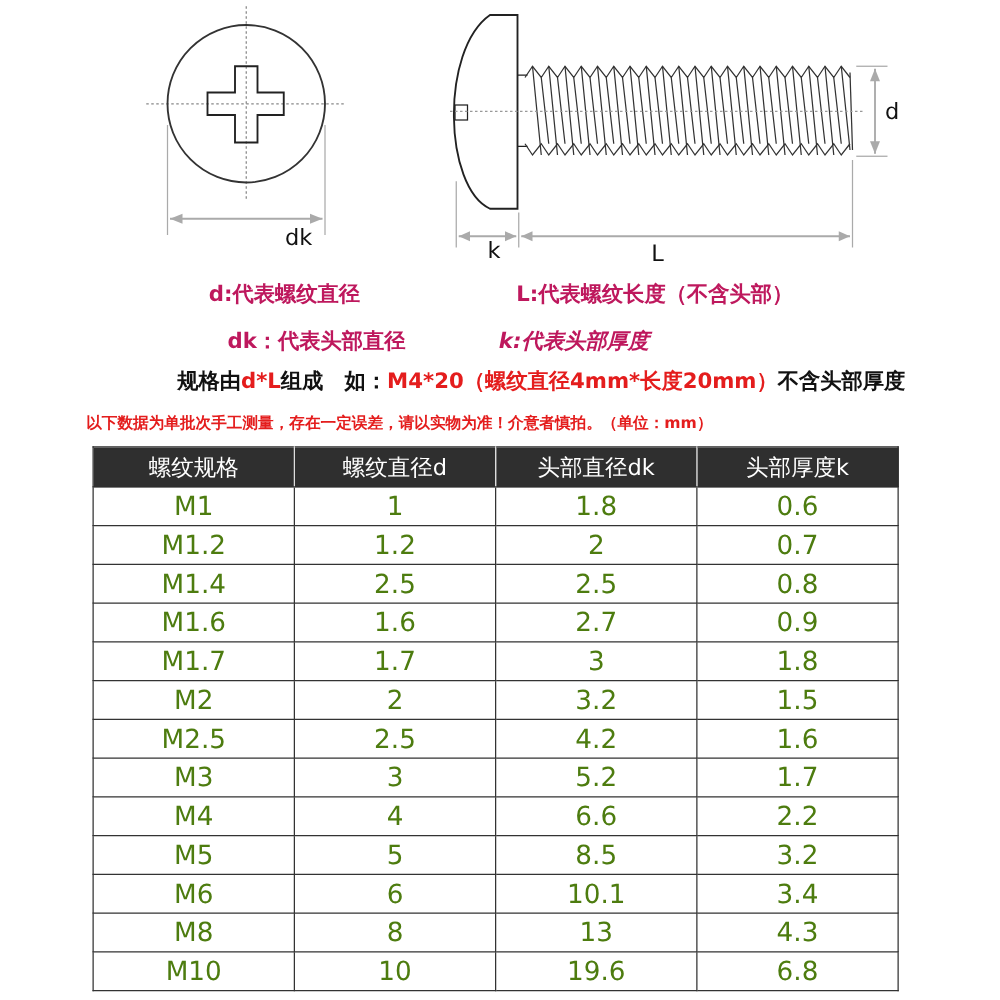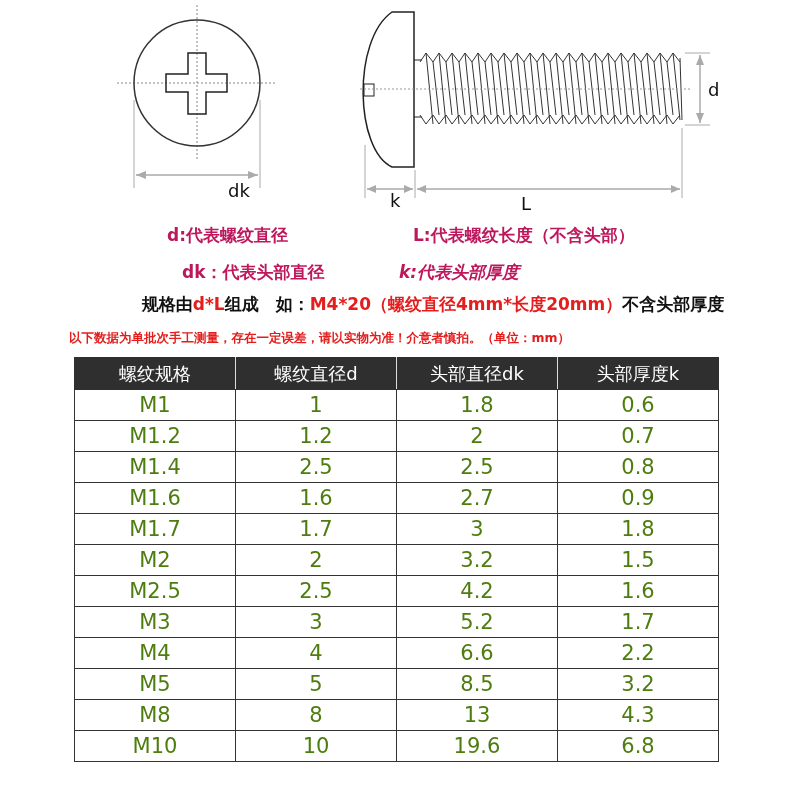--- a/index.html
+++ b/index.html
@@ -143,20 +143,26 @@
         <td>6.6</td>
         <td>2.2</td>
       </tr>
     <tr>
         <td>M5</td>
         <td>5</td>
         <td>8.5</td>
         <td>3.2</td>
       </tr>
     <tr>
+        <td>M6</td>
+        <td>6</td>
+        <td>10.1</td>
+        <td>3.4</td>
+      </tr>
+    <tr>
         <td>M8</td>
         <td>8</td>
         <td>13</td>
         <td>4.3</td>
       </tr>
     <tr>
         <td>M10</td>
         <td>10</td>
         <td>19.6</td>
         <td>6.8</td>

